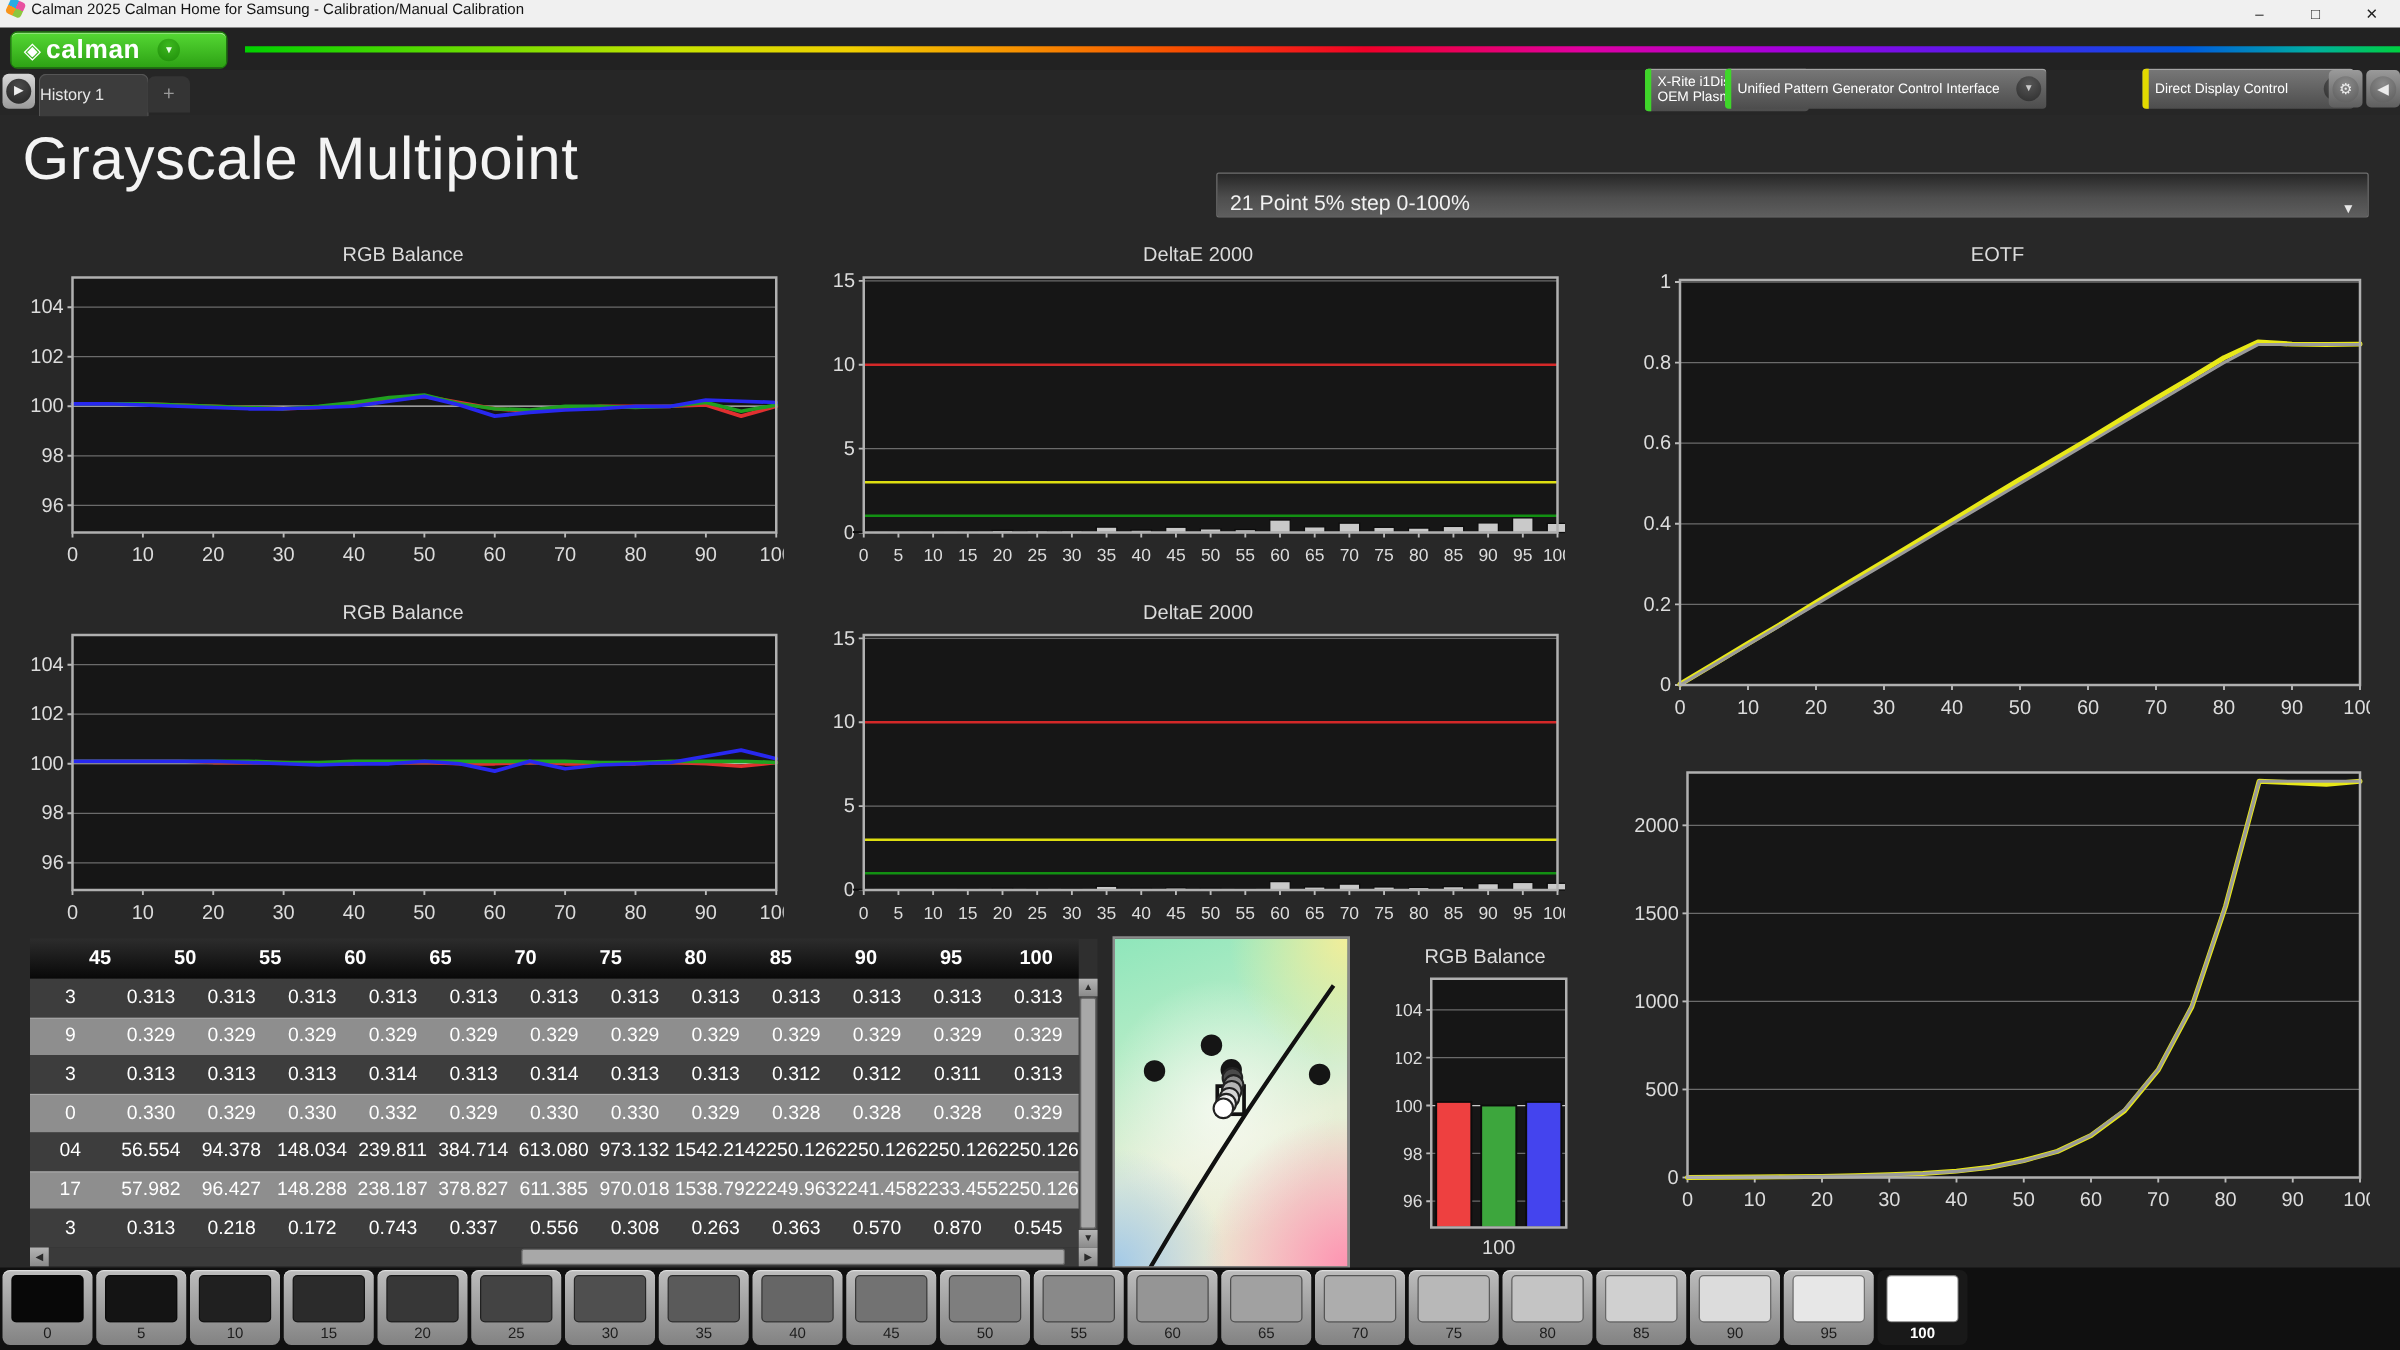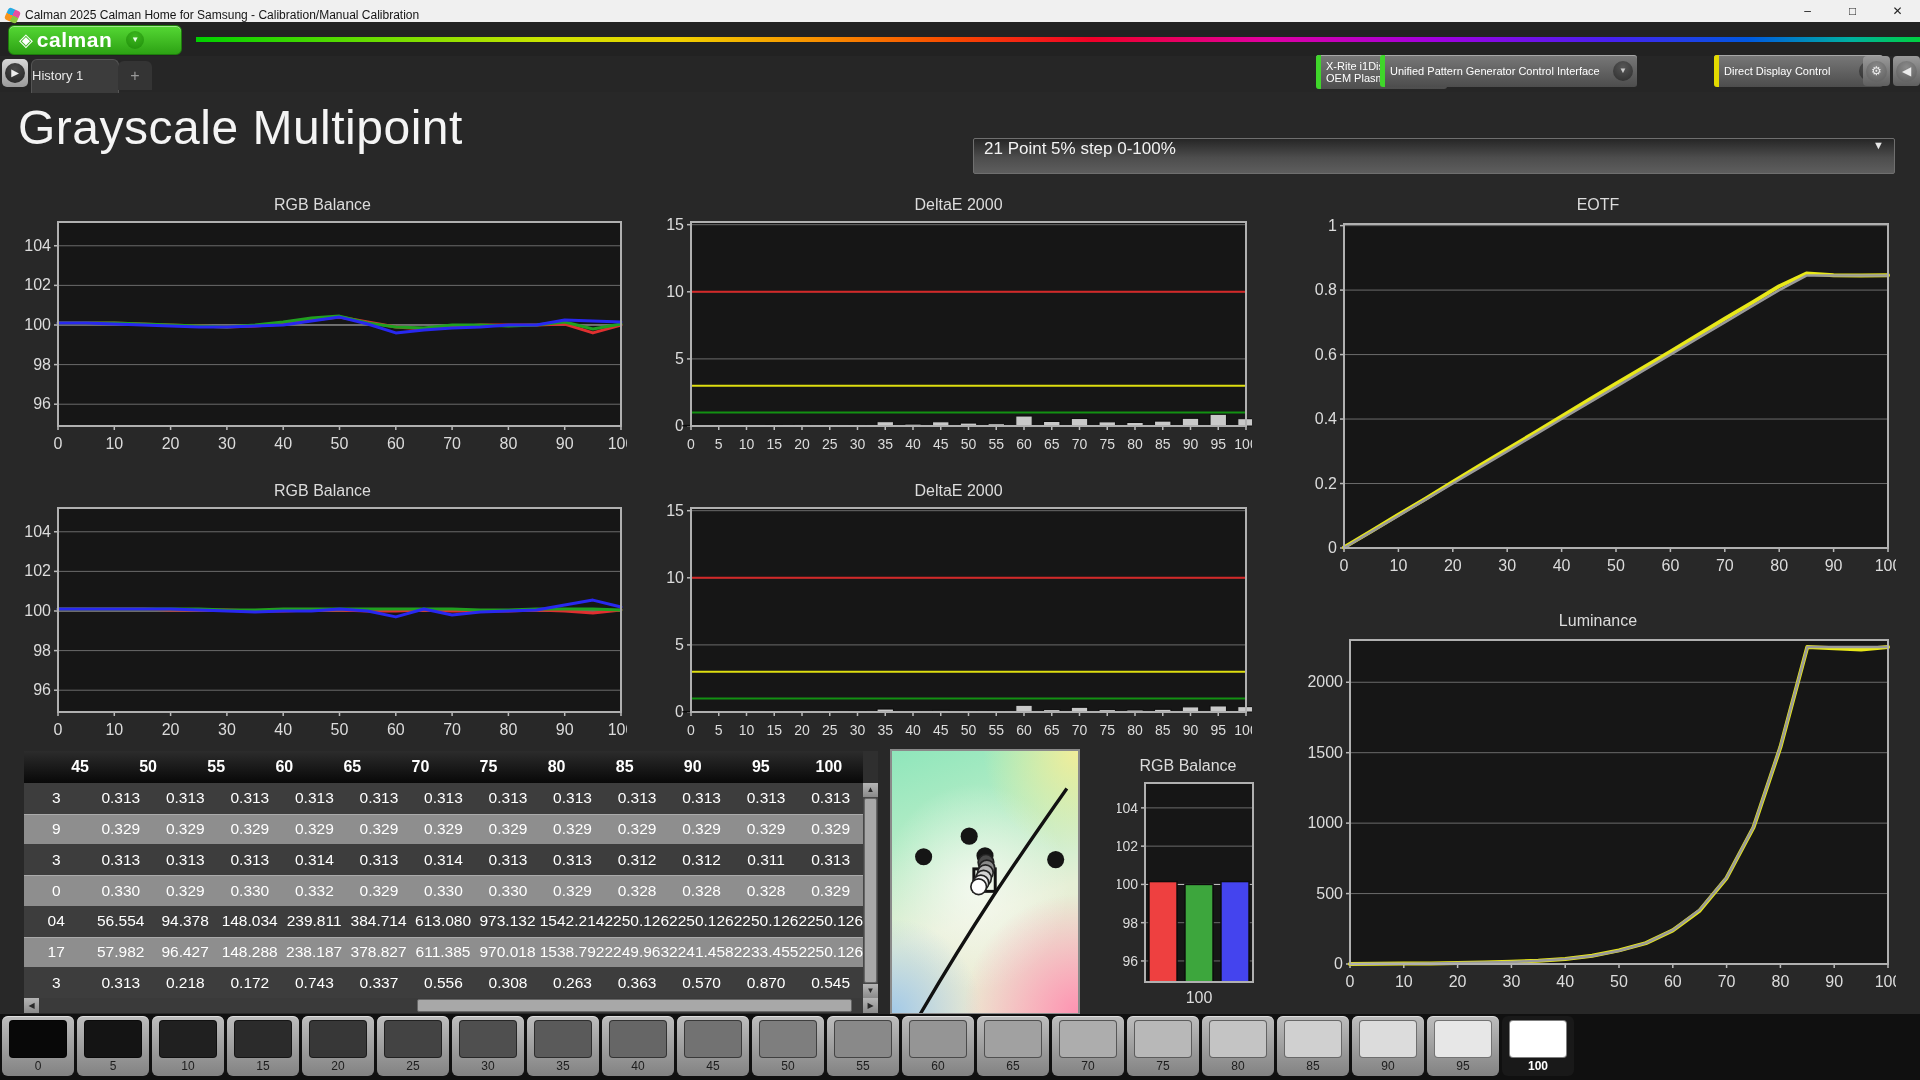--- a/index.html
+++ b/index.html
@@ -1,21 +1,21 @@
 <!DOCTYPE html>
 <html><head>
 <meta charset="utf-8">
 <style>
   html,body{margin:0;padding:0;}
   body{width:1920px;height:1080px;position:relative;background:#282828;
        font-family:"Liberation Sans",sans-serif;overflow:hidden;}
 
   
   .titlebar{position:absolute;left:0;top:0;width:1920px;height:22px;background:#f0f0f0;
-            display:flex;align-items:flex-end;z-index:10;}
+            display:flex;align-items:flex-start;z-index:10;}
   .app-icon{width:13px;height:13px;margin:0 6px 0 6px;border-radius:3px;
             background:conic-gradient(#e850a0 0 25%,#8dc63f 0 50%,#f7941d 0 75%,#29abe2 0);
             transform:rotate(25deg);}
   .titlebar-text{font-size:12px;color:#141414;}
   .win-controls{margin-left:auto;display:flex;height:100%;}
   .win-btn{width:45px;height:22px;text-align:center;line-height:22px;font-size:12px;color:#222;}
 
   
   .headerbar{position:absolute;left:0;top:22px;width:1920px;height:34px;background:#222;}
   .rainbow{position:absolute;left:196px;top:37px;height:5px;right:0;
@@ -60,21 +60,21 @@
   .sq-btn .circ{width:21px;height:21px;border-radius:50%;background:radial-gradient(circle at 50% 30%,#8b8b8b,#5a5a5a);
           color:#ececec;font-size:12px;line-height:21px;text-align:center;}
   #gear-btn{left:1863px;top:56px;}
   #collapse-btn{left:1893px;top:56px;}
 
   
   .page-title{position:absolute;left:18px;top:100px;font-size:48px;font-weight:300;
               color:#f4f4f4;letter-spacing:.5px;}
   .preset{position:absolute;left:973px;top:138px;width:920px;height:34px;border-radius:2px;
           background:linear-gradient(#262626 0%,#4d4d4d 55%,#5e5e5e 100%);
-          border:1px solid #6f6f6f;display:flex;align-items:flex-start;color:#f2f2f2;font-size:17px;}
+          border:1px solid #6f6f6f;display:flex;align-items:flex-end;color:#f2f2f2;font-size:17px;}
   .preset-label{padding-left:10px;flex:1;}
   .preset-arrow{color:#e8e8e8;font-size:11px;padding-right:10px;}
 
   
   .chart{position:absolute;}
   .chart-title{height:22px;text-align:center;color:#dcdcdc;font-size:16px;}
   .chart-svg{display:block;width:100%;height:calc(100% - 22px);}
   #c-rgb1{left:18px;top:196px;width:609px;height:260px;}
   #c-de1{left:665px;top:196px;width:587px;height:260px;}
   #c-eotf{left:1300px;top:196px;width:596px;height:382px;}
@@ -492,21 +492,20 @@
       <rect x="517.3071428571428" y="202.9" width="16.385714285714286" height="5.099999999999994" fill="#c9c9c9" stroke="#0c0c0c" stroke-width="1"></rect>
       <rect x="545.0571428571428" y="201.96052631578948" width="16.385714285714286" height="6.03947368421052" fill="#c9c9c9" stroke="#0c0c0c" stroke-width="1"></rect>
       <rect x="572.8071428571428" y="202.6315789473684" width="16.385714285714286" height="5.368421052631589" fill="#c9c9c9" stroke="#0c0c0c" stroke-width="1"></rect>
       <line x1="26" y1="73.78947368421052" x2="581" y2="73.78947368421052" stroke="#d42828" stroke-width="2"></line>
       <line x1="26" y1="167.73684210526315" x2="581" y2="167.73684210526315" stroke="#dede10" stroke-width="2"></line>
       <line x1="26" y1="194.57894736842104" x2="581" y2="194.57894736842104" stroke="#129012" stroke-width="2"></line>
       <rect x="26" y="4" width="555" height="204" fill="none" stroke="#b0b0b0" stroke-width="2"></rect>
     </svg>
 </div>
 <div class="chart" id="c-lum">
-  <div class="chart-title">Luminance</div>
   <svg class="chart-svg" viewBox="0 0 596 360">
       <rect x="50" y="6" width="538" height="324" fill="#161616"></rect>
       <line x1="50" y1="330" x2="588" y2="330" stroke="#6b6b6b" stroke-width="1"></line>
       <line x1="46" y1="330" x2="50" y2="330" stroke="#bbb" stroke-width="1.5"></line>
       <text x="43" y="335" fill="#dcdcdc" font-size="16" text-anchor="end" font-family="&quot;Liberation Sans&quot;,sans-serif">0</text>
       <line x1="50" y1="259.5652173913044" x2="588" y2="259.5652173913044" stroke="#6b6b6b" stroke-width="1"></line>
       <line x1="46" y1="259.5652173913044" x2="50" y2="259.5652173913044" stroke="#bbb" stroke-width="1.5"></line>
       <text x="43" y="264.5652173913044" fill="#dcdcdc" font-size="16" text-anchor="end" font-family="&quot;Liberation Sans&quot;,sans-serif">500</text>
       <line x1="50" y1="189.1304347826087" x2="588" y2="189.1304347826087" stroke="#6b6b6b" stroke-width="1"></line>
       <line x1="46" y1="189.1304347826087" x2="50" y2="189.1304347826087" stroke="#bbb" stroke-width="1.5"></line>

